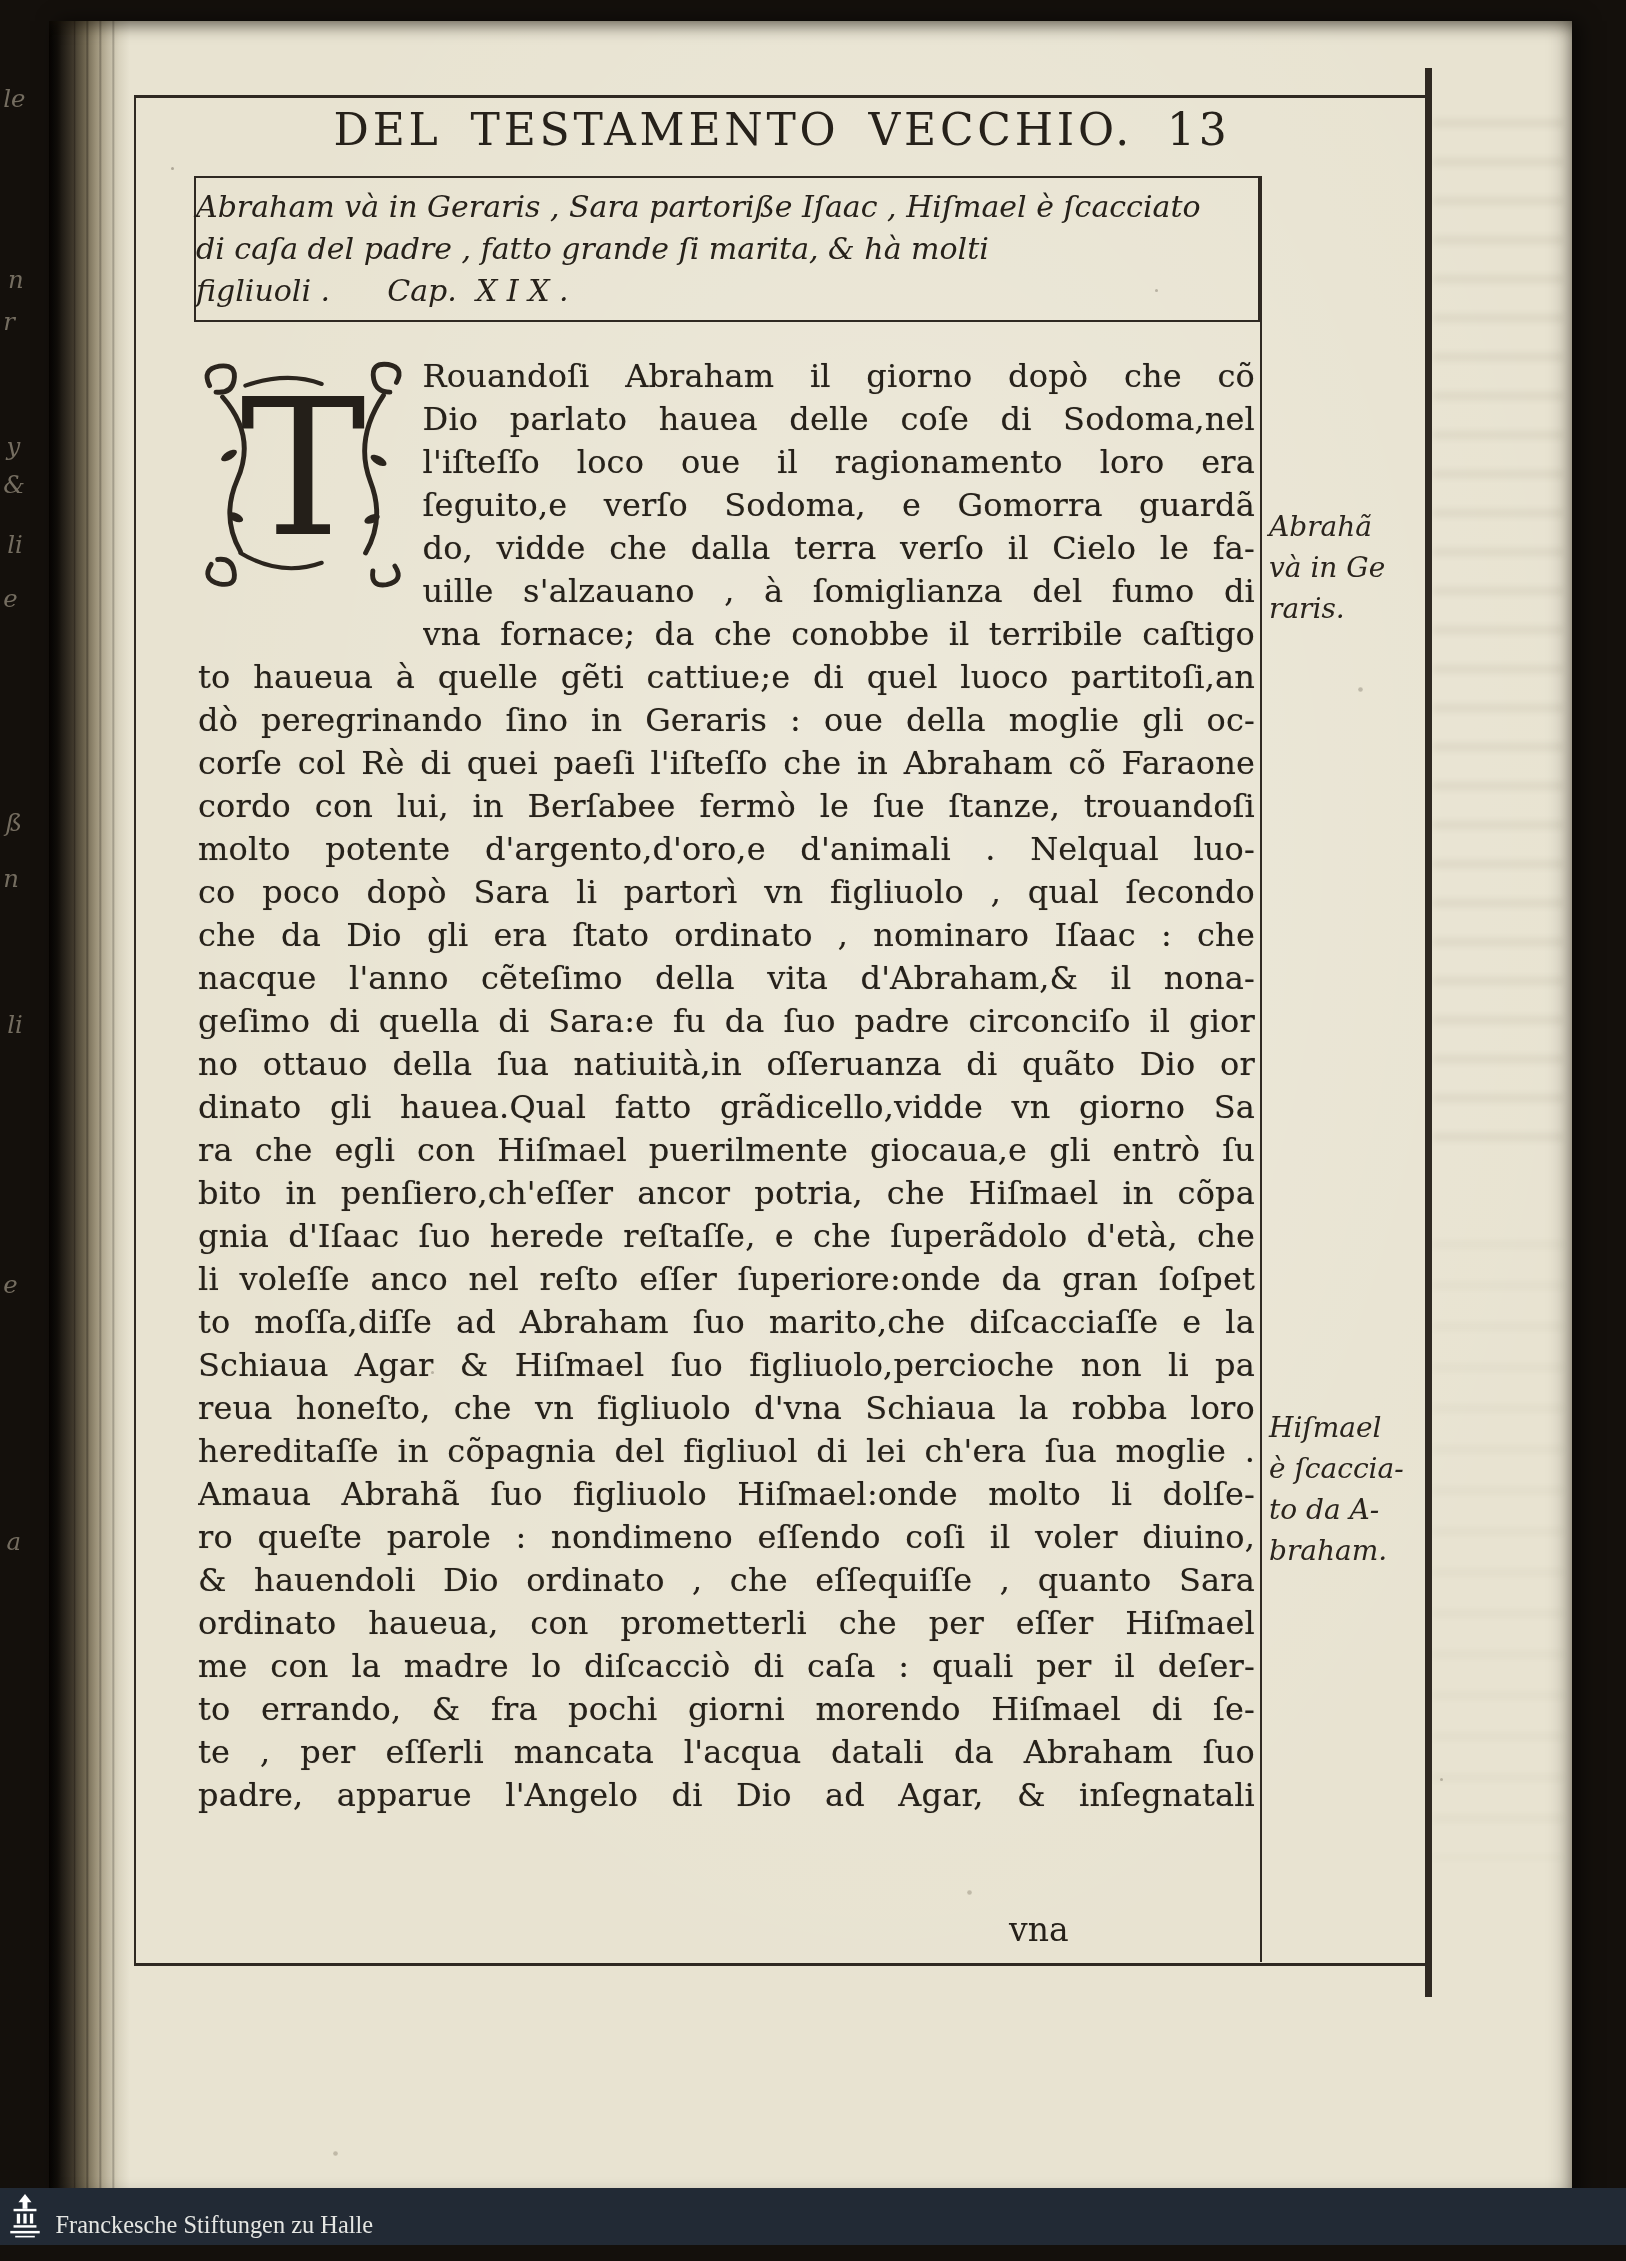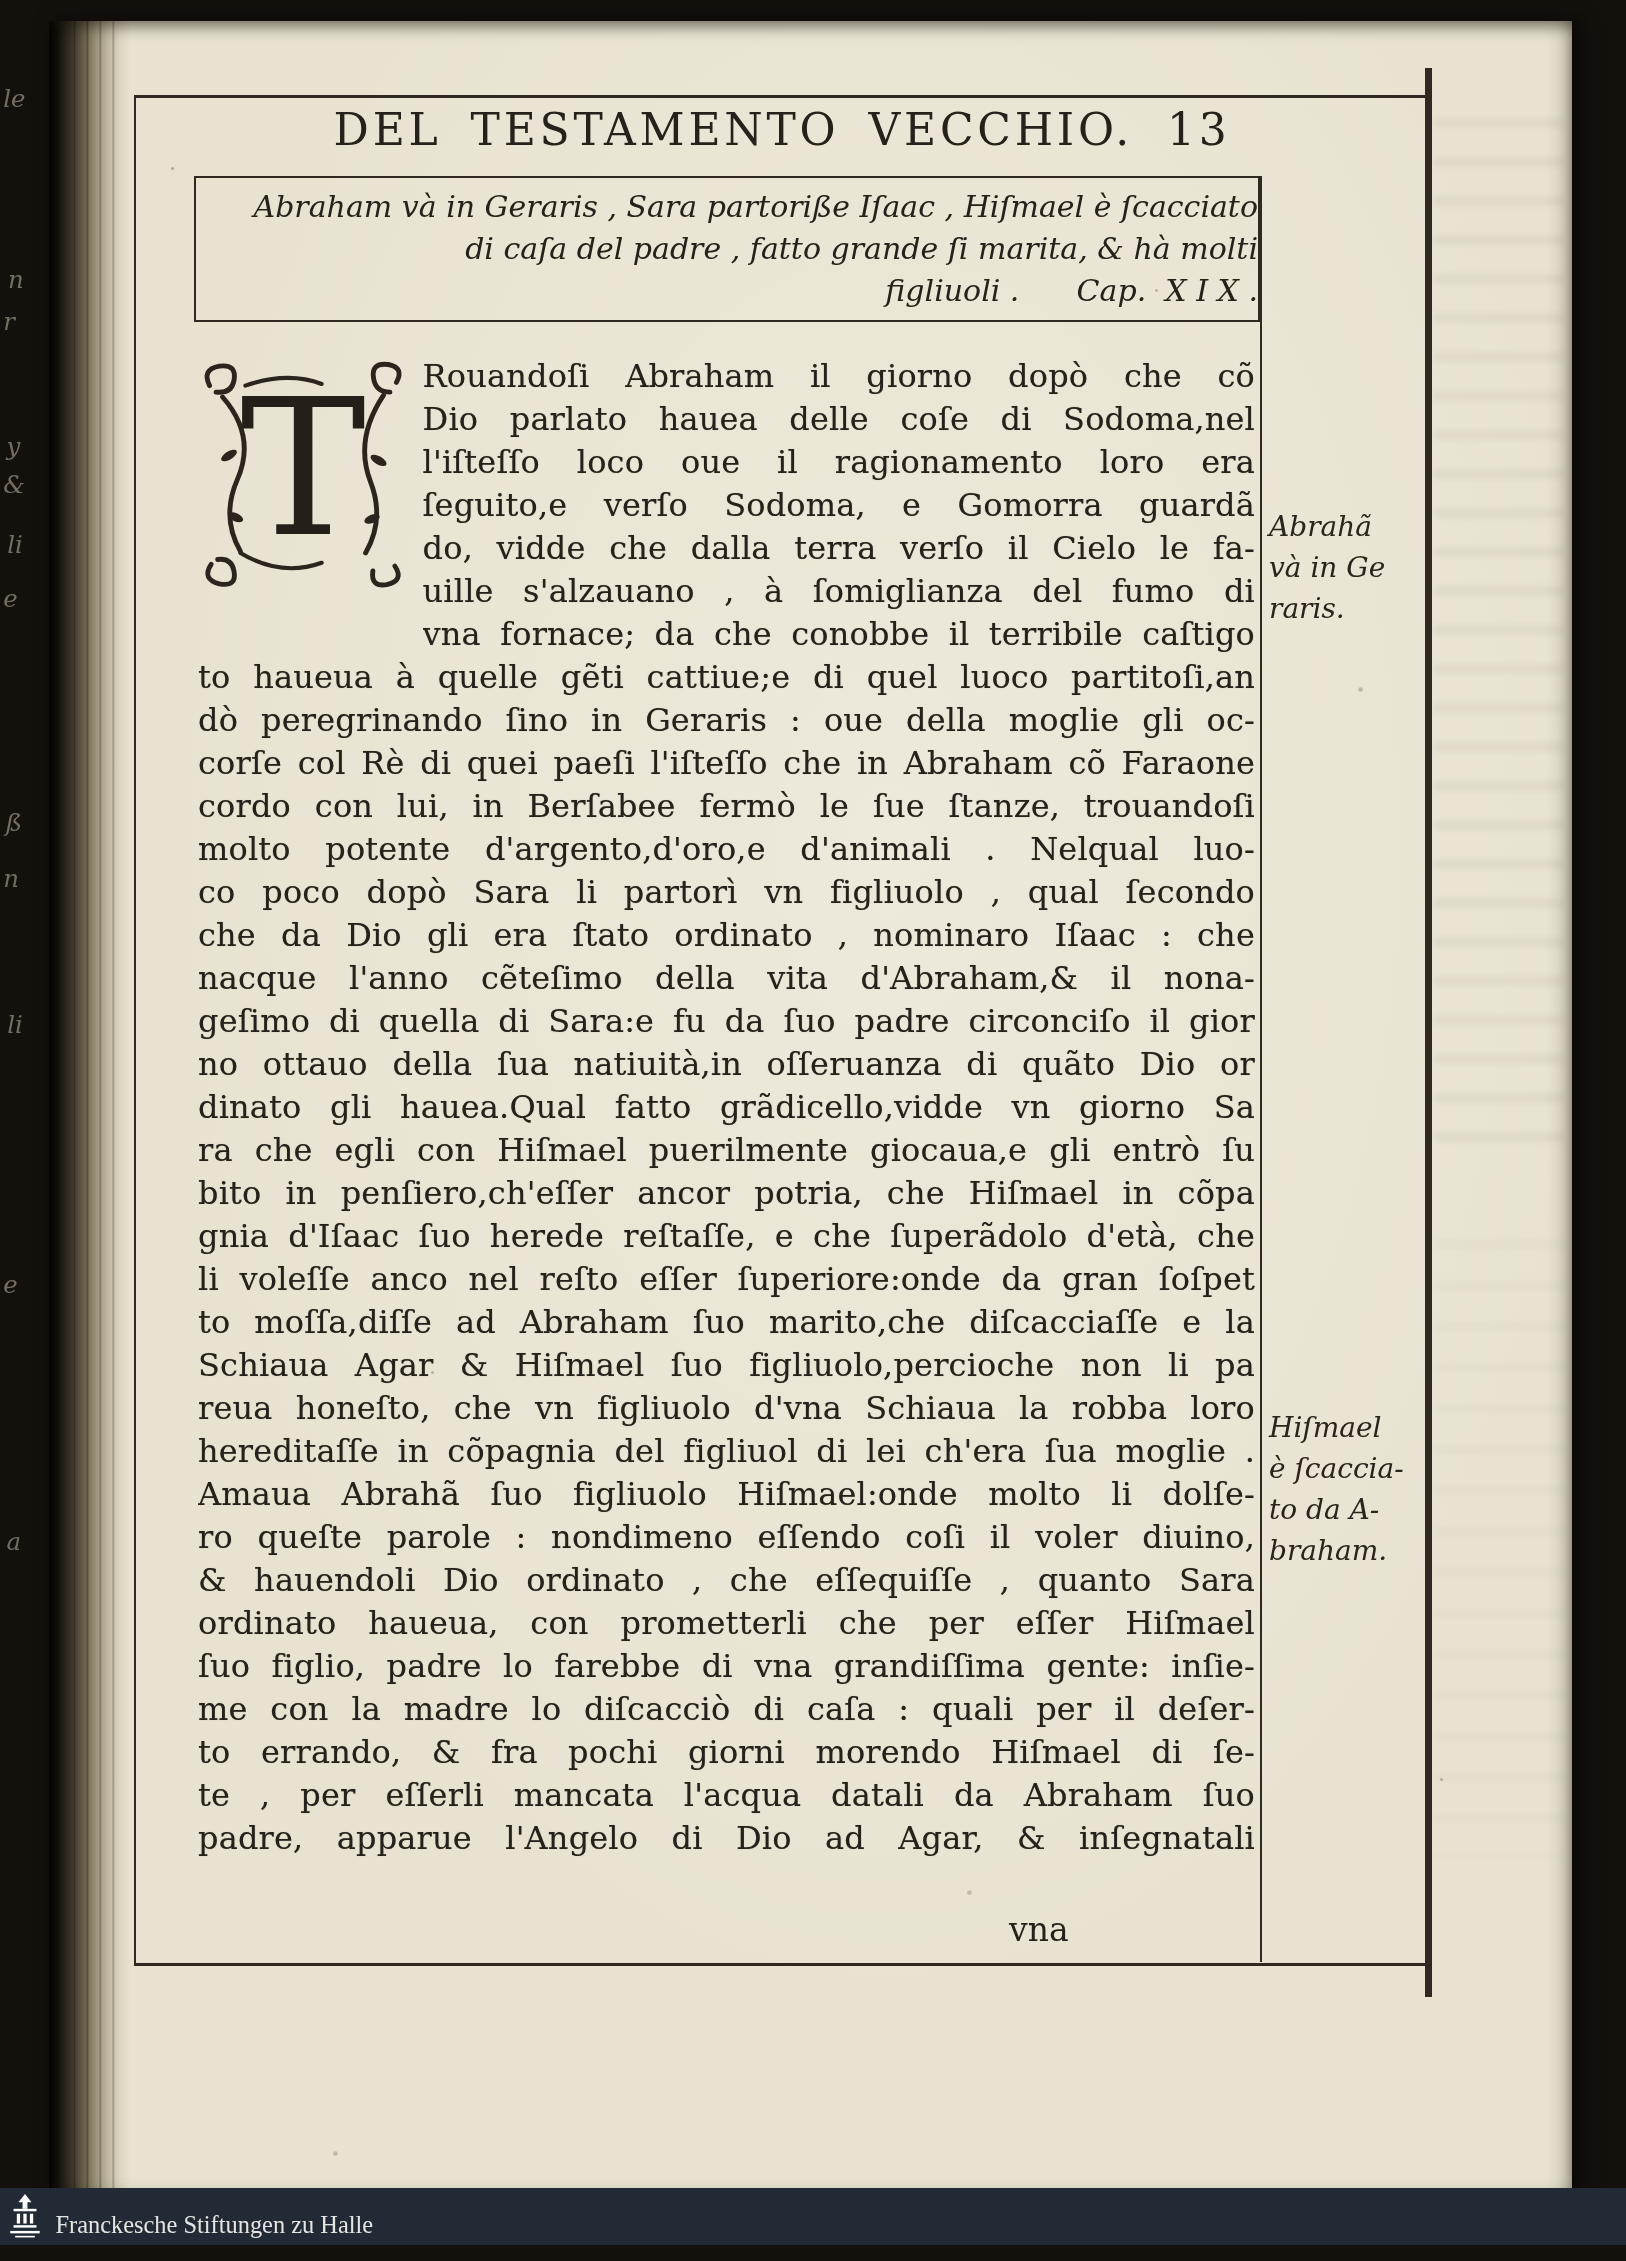--- a/index.html
+++ b/index.html
@@ -65,21 +65,21 @@
 
   
   .header{position:absolute;left:85px;top:68px;width:1296px;height:81px;line-height:81px;
     text-align:center;font-size:44px;letter-spacing:.085em;word-spacing:11.4px;z-index:3;
     color:var(--ink,#26211a);white-space:nowrap;}
   .pgnum{margin-left:34px;}
 
   
   .summary{position:absolute;left:145px;top:155px;width:1066px;height:146px;z-index:3;
     border:2.4px solid var(--rule,#2f2922);box-sizing:border-box;padding-top:8.1px;}
-  .sline{white-space:pre;text-align:right;font-style:italic;font-size:30px;line-height:42px;
+  .sline{white-space:pre;text-align:left;font-style:italic;font-size:30px;line-height:42px;
     color:var(--ink,#26211a);}
 
   
   .bodytext{position:absolute;left:149px;top:334px;width:1057px;z-index:3;}
   .dropcap{float:left;width:210px;height:234px;margin:3.3px 14.6px 21px 0;}
   .blines{width:1057px;}
   .bline{height:43px;line-height:43px;font-size:32px;letter-spacing:.005em;
     text-align:justify;text-align-last:justify;overflow:hidden;
     color:var(--ink,#26211a);text-shadow:0 0 0.8px rgba(38,33,26,.35);}
   .catchword{position:absolute;left:960px;top:1887px;width:220px;text-align:left;
@@ -187,21 +187,20 @@
           <div class="bline">gnia d'Iſaac ſuo herede reſtaſſe, e che ſuperãdolo d'età, che</div>
           <div class="bline">li voleſſe anco nel reſto eſſer ſuperiore:onde da gran ſoſpet</div>
           <div class="bline">to moſſa,diſſe ad Abraham ſuo marito,che diſcacciaſſe e la</div>
           <div class="bline">Schiaua Agar &amp; Hiſmael ſuo figliuolo,percioche non li pa</div>
           <div class="bline">reua honeſto, che vn figliuolo d'vna Schiaua la robba loro</div>
           <div class="bline">hereditaſſe in cõpagnia del figliuol di lei ch'era ſua moglie .</div>
           <div class="bline">Amaua Abrahã ſuo figliuolo Hiſmael:onde molto li dolſe-</div>
           <div class="bline">ro queſte parole : nondimeno eſſendo coſi il voler diuino,</div>
           <div class="bline">&amp; hauendoli Dio ordinato , che eſſequiſſe , quanto Sara</div>
           <div class="bline">ordinato haueua, con prometterli che per eſſer Hiſmael</div>
-          <div class="bline">ſuo figlio, padre lo farebbe di vna grandiſſima gente: inſie-</div>
           <div class="bline">me con la madre lo diſcacciò di caſa : quali per il deſer-</div>
           <div class="bline">to errando, &amp; fra pochi giorni morendo Hiſmael di ſe-</div>
           <div class="bline">te , per eſſerli mancata l'acqua datali da Abraham ſuo</div>
           <div class="bline">padre, apparue l'Angelo di Dio ad Agar, &amp; inſegnatali</div>
         </div>
     </div>
 
     <div class="catchword">vna</div>
 
     <div class="mnote n1">

